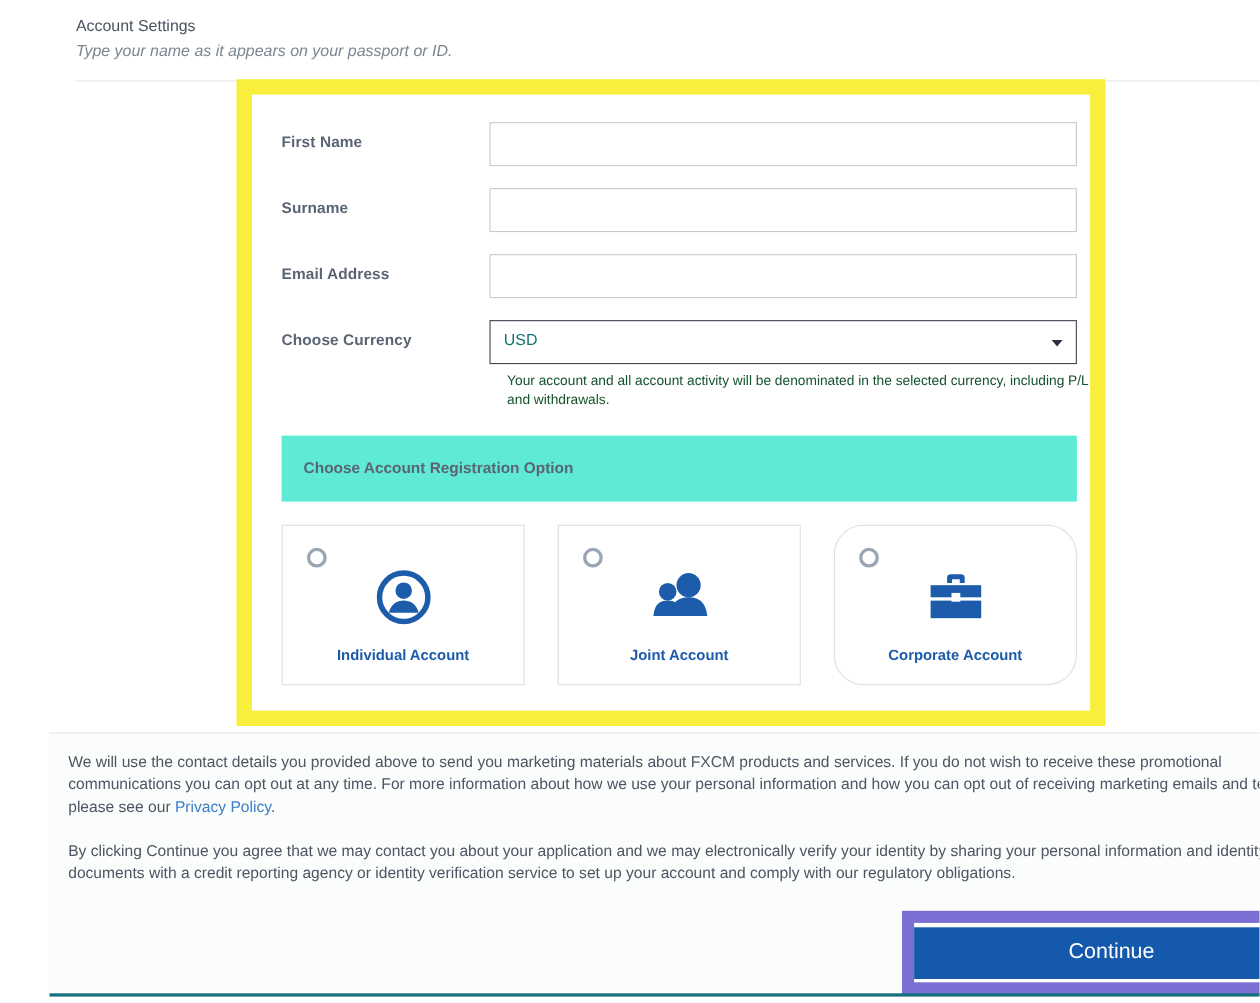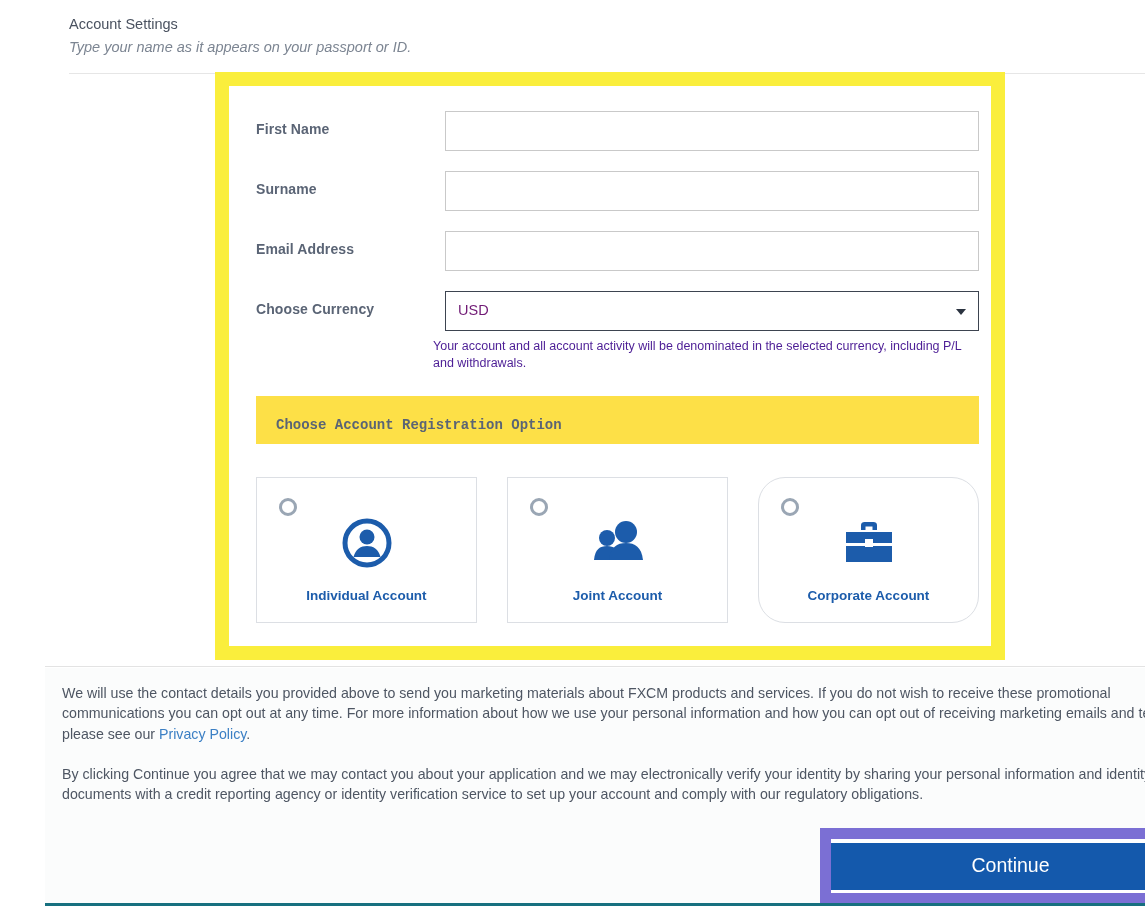--- a/index.html
+++ b/index.html
@@ -127,49 +127,48 @@
     height: 40px;
     border: 1px solid #3d4450;
     background: #ffffff;
     box-sizing: border-box;
   }
   .select-value {
     position: absolute;
     left: 12px;
     top: 10px;
     font-size: 14.5px;
-    color: #701a75;
+    color: #0f766e;
   }
   .select-arrow {
     position: absolute;
     right: 12px;
     top: 17px;
     width: 0; height: 0;
     border-left: 5px solid transparent;
     border-right: 5px solid transparent;
     border-top: 6px solid #2b3340;
   }
   .select-help {
     position: absolute;
-    left: 388px;
+    left: 416px;
     top: 338px;
     width: 536px;
     font-size: 12.5px;
-    color: #4c1d95;
+    color: #14532d;
     line-height: 17px;
   }
 
   .section-bar {
     position: absolute;
     left: 211px;
     top: 396px;
     width: 723px;
-    height: 48px;
-    background: #fde047;
-    font-family: Liberation Mono, monospace;
+    height: 60px;
+    background: #5eead4;
   }
   .section-bar-label {
     position: absolute;
     left: 20px;
     top: 21px;
     font-size: 14px;
     font-weight: bold;
     color: #5a6475;
   }
 

